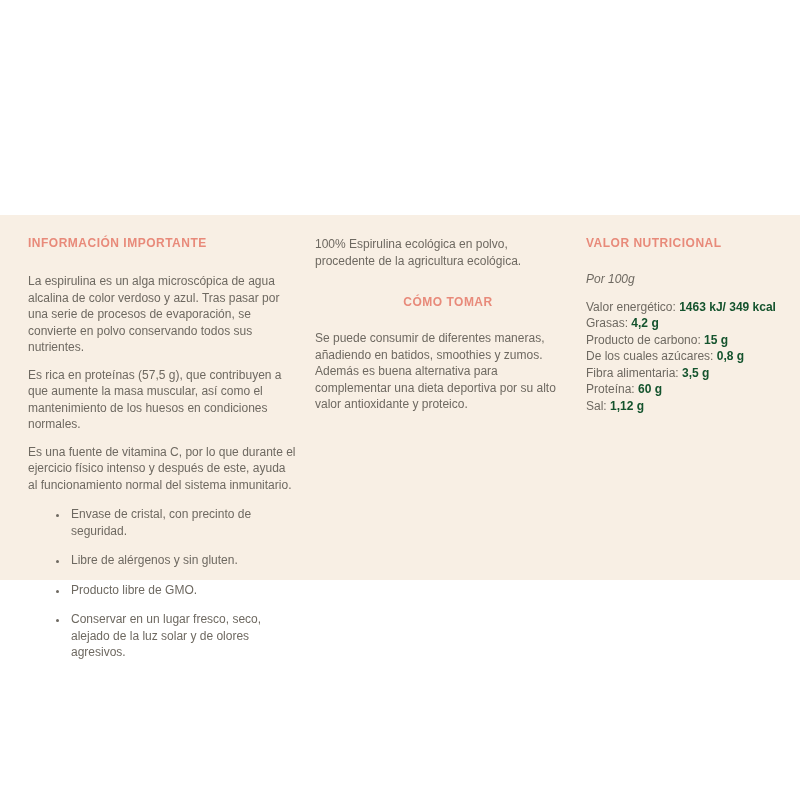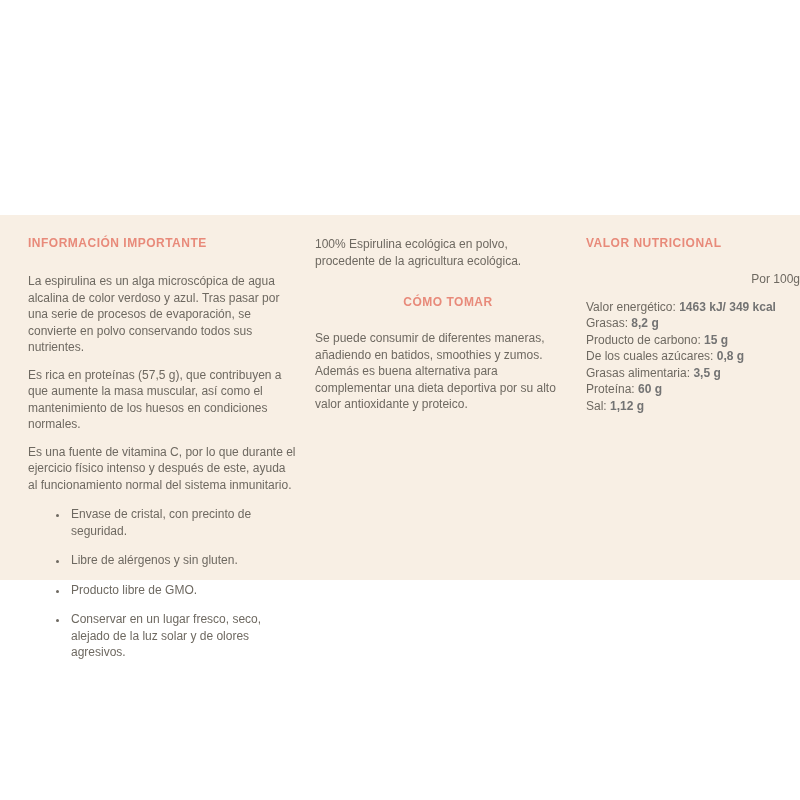--- a/index.html
+++ b/index.html
@@ -61,29 +61,29 @@
   }
   ul.bullets li {
     margin: 13px;
     padding-left: 2px;
   }
   ul.bullets li::marker {
     color: #6e6961;
     font-size: 11px;
   }
   .serving-note {
+    font-style: italic;
     margin: 0;
-    text-align: right;
   }
   .nrow {
     white-space: nowrap;
   }
   .nval {
     font-weight: bold;
-    color: #737373;
+    color: #14532d;
   }
 </style>
 </head>
 <body>
 
 <div class="panel"></div>
 
 <div class="col col1">
   <h2 class="heading">INFORMACIÓN IMPORTANTE</h2>
   <p>La espirulina es un alga microscópica de agua alcalina de color verdoso y azul. Tras pasar por una serie de procesos de evaporación, se convierte en polvo conservando todos sus nutrientes.</p>
@@ -100,19 +100,19 @@
 <div class="col col2">
   <p style="margin-bottom:0;">100% Espirulina ecológica en polvo, procedente de la agricultura ecológica.</p>
   <h2 class="heading spaced-above">CÓMO TOMAR</h2>
   <p>Se puede consumir de diferentes maneras, añadiendo en batidos, smoothies y zumos. Además es buena alternativa para complementar una dieta deportiva por su alto valor antioxidante y proteico.</p>
 </div>
 
 <div class="col col3">
   <h2 class="heading" style="margin-bottom:20px;">VALOR NUTRICIONAL</h2>
   <p class="serving-note">Por 100g</p>
   <div class="nrow"><span>Valor energético:</span> <span class="nval">1463 kJ/ 349 kcal</span></div>
-  <div class="nrow"><span>Grasas:</span> <span class="nval">8,2 g</span></div>
+  <div class="nrow"><span>Grasas:</span> <span class="nval">4,2 g</span></div>
   <div class="nrow"><span>Producto de carbono:</span> <span class="nval">15 g</span></div>
   <div class="nrow"><span>De los cuales azúcares:</span> <span class="nval">0,8 g</span></div>
-  <div class="nrow"><span>Grasas alimentaria:</span> <span class="nval">3,5 g</span></div>
+  <div class="nrow"><span>Fibra alimentaria:</span> <span class="nval">3,5 g</span></div>
   <div class="nrow"><span>Proteína:</span> <span class="nval">60 g</span></div>
   <div class="nrow"><span>Sal:</span> <span class="nval">1,12 g</span></div>
 </div>
 
 </body></html>

